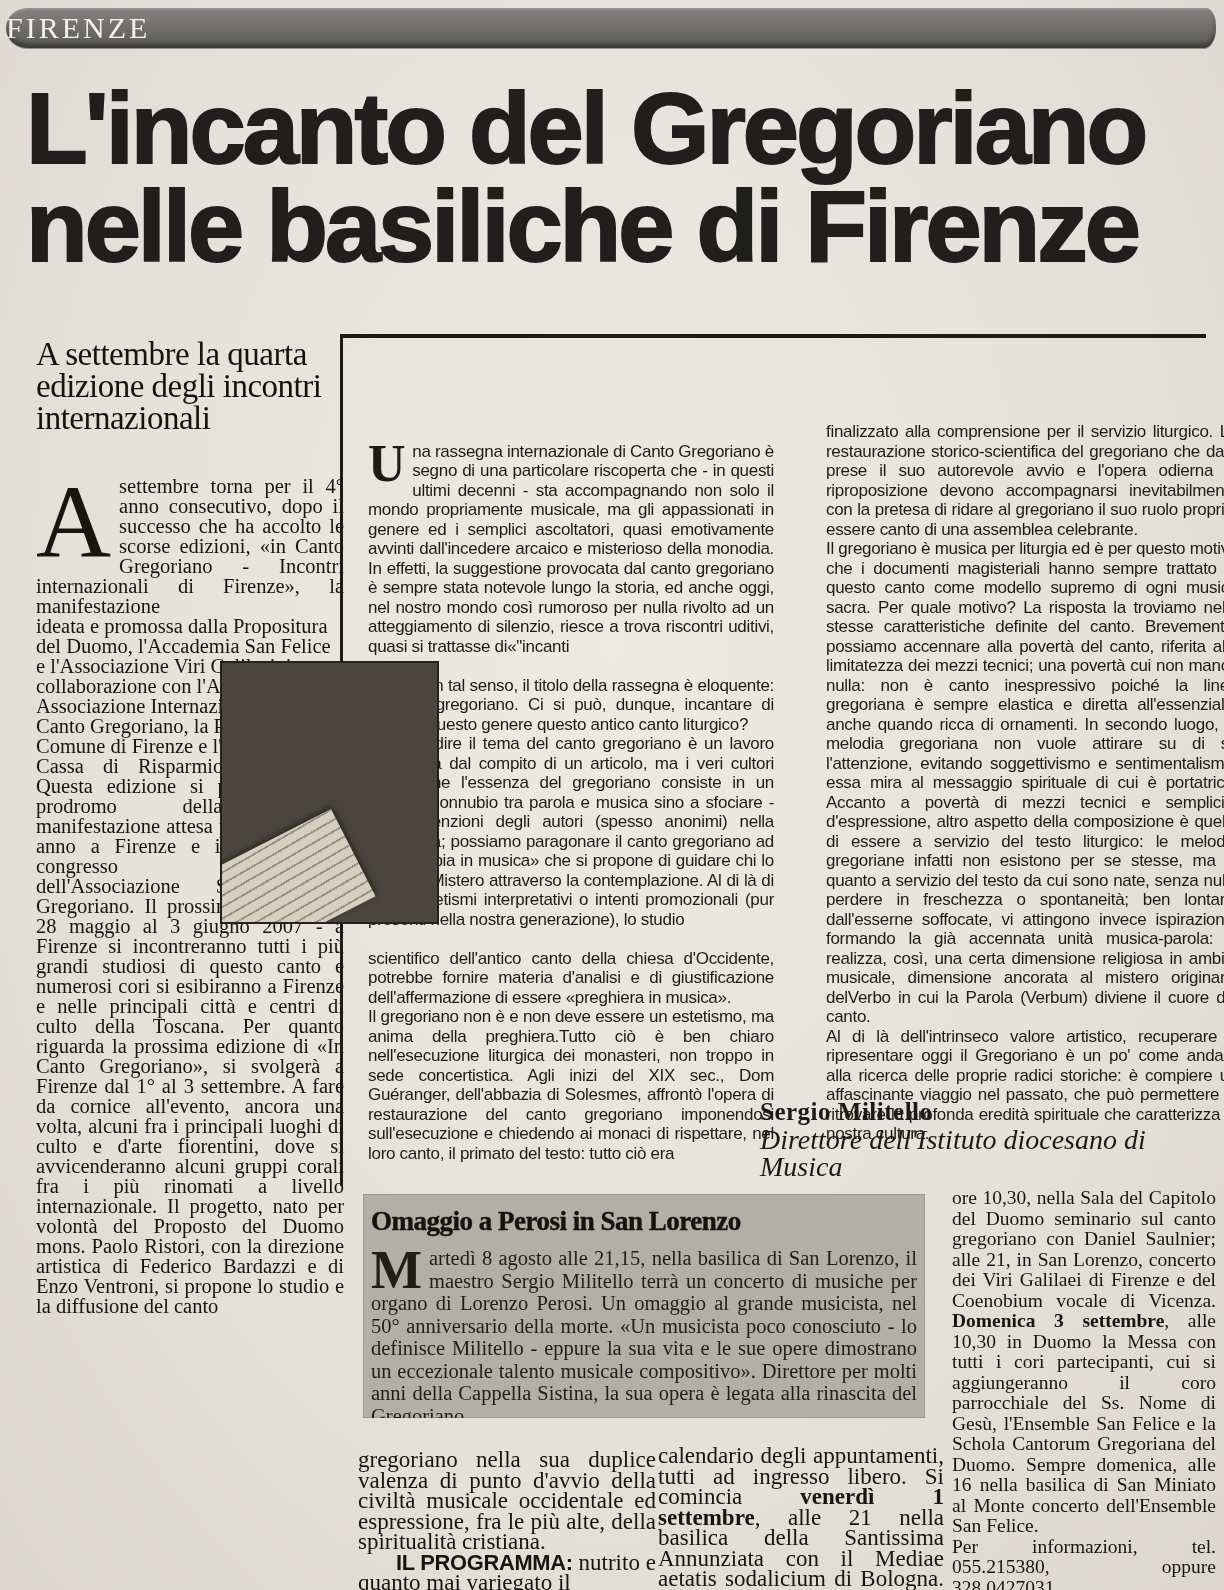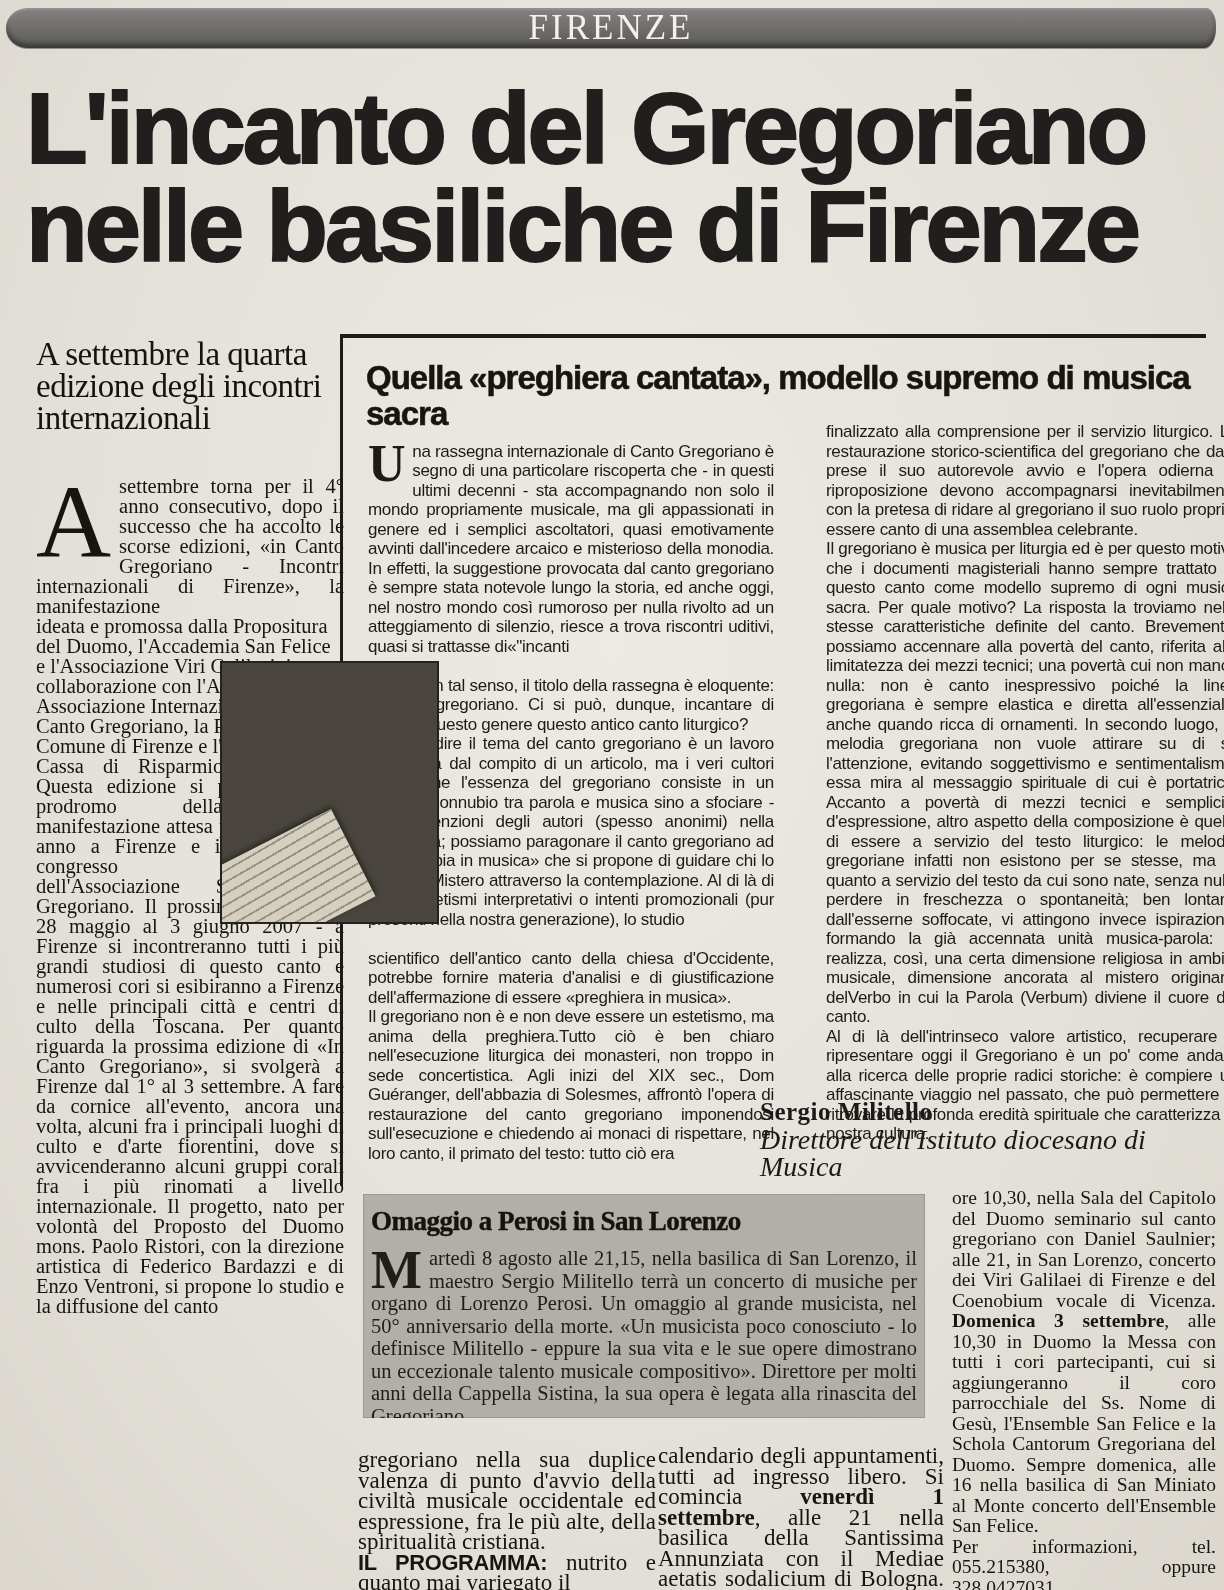--- a/index.html
+++ b/index.html
@@ -13,21 +13,21 @@
 
   
   .banner{
     position:absolute;left:6px;top:8px;width:1210px;height:40px;
     border-radius:22px 10px 12px 22px / 50% 45% 50% 50%;
     background:linear-gradient(180deg,#848381 0%,#71706e 45%,#5a5957 100%);
     box-shadow:inset 0 -4px 5px rgba(0,0,0,.38), inset 0 2px 2px rgba(255,255,255,.14), 0 1px 0 rgba(0,0,0,.35);
   }
   .banner-label{
     font-family:"Liberation Serif","DejaVu Serif",serif;
-    font-size:35px;line-height:40px;color:#f3f1ea;letter-spacing:3px;text-align:center;
+    font-size:30px;line-height:40px;color:#f3f1ea;letter-spacing:3px;
   }
 
   
   .headline{
     position:absolute;left:26px;top:80px;width:1180px;
     font-family:Liberation Sans, sans-serif;font-weight:bold;
     font-size:101px;line-height:.97;letter-spacing:-3px;color:#201f1d;
     -webkit-text-stroke:2px #201f1d;
     white-space:pre-line;
   }
@@ -112,21 +112,21 @@
   }
   .dropcap-m{
     float:left;font-weight:bold;font-size:54px;line-height:42px;margin:2px 7px 0 0;
   }
 
   
   .bcol{position:absolute;font-size:23px;line-height:20.5px;text-align:justify;color:#17150f;white-space:pre-line;}
   .bcol1{left:358px;top:1450px;width:298px;}
   .bcol2{left:658px;top:1446px;width:286px;}
   .bcol3{left:952px;top:1188px;width:264px;font-size:19.5px;}
-  .run-sans{font-family:"Liberation Sans","DejaVu Sans",sans-serif;font-size:.95em;letter-spacing:-.3px;}
+  .run-sans{font-family:"Liberation Sans","DejaVu Sans",sans-serif;font-size:.95em;letter-spacing:-.3px;margin-left:38px;}
 </style>
 </head>
 <body>
 
 <div class="page">
 
   <div class="banner">
     <div class="banner-label">FIRENZE</div>
   </div>
 
@@ -139,21 +139,20 @@
 
   <div class="left-body serif">
     <p><span class="dropcap-a serif">A</span><span>settembre torna per il 4° anno consecutivo, dopo il successo che ha accolto le scorse edizioni, «in Canto Gregoriano - Incontri internazionali di Firenze», la manifestazione</span></p>
     <p class="lc-seg2">ideata e promossa dalla Propositura del Duomo, l'Accademia San Felice e l'Associazione Viri Galilaei, in collaborazione con l'Aiscgre - Associazione Internazionale Studi di Canto Gregoriano, la Provincia e il Comune di Firenze e l'Ente</p>
     <p>Cassa di Risparmio di Firenze. Questa edizione si presenta come prodromo della grande manifestazione attesa per il prossimo anno a Firenze e in Toscana: il congresso internazionale dell'Associazione Studi Canto Gregoriano. Il prossimo anno - dal 28 maggio al 3 giugno 2007 - a Firenze si incontreranno tutti i più grandi studiosi di questo canto e numerosi cori si esibiranno a Firenze e nelle principali città e centri di culto della Toscana. Per quanto riguarda la prossima edizione di «In Canto Gregoriano», si svolgerà a Firenze dal 1° al 3 settembre. A fare da cornice all'evento, ancora una volta, alcuni fra i principali luoghi di culto e d'arte fiorentini, dove si avvicenderanno alcuni gruppi corali fra i più rinomati a livello internazionale. Il progetto, nato per volontà del Proposto del Duomo mons. Paolo Ristori, con la direzione artistica di Federico Bardazzi e di Enzo Ventroni, si propone lo studio e la diffusione del canto</p>
   </div>
 
   <div class="rule-top"></div>
   <div class="rule-left"></div>
 
-  <div class="art-headline sans">Quella «preghiera cantata», modello supremo di musica sacra</div>
 
   <div class="art-col col1 sans">
     <p><span class="dropcap-u">U</span><span>na rassegna internazionale di Canto Gregoriano è segno di una particolare riscoperta che - in questi ultimi decenni - sta accompagnando non solo il mondo propriamente musicale, ma gli appassionati in genere ed i semplici ascoltatori, quasi emotivamente avvinti dall'incedere arcaico e misterioso della monodia. In effetti, la suggestione provocata dal canto gregoriano è sempre stata notevole lungo la storia, ed anche oggi, nel nostro mondo così rumoroso per nulla rivolto ad un atteggiamento di silenzio, riesce a trova riscontri uditivi, quasi si trattasse di«"incanti</span></p>
     <p class="m-seg2">sonori»; in tal senso, il titolo della rassegna è eloquente: in-canto gregoriano. Ci si può, dunque, incantare di fronte a questo genere questo antico canto liturgico?
 Approfondire il tema del canto gregoriano è un lavoro che esula dal compito di un articolo, ma i veri cultori sanno che l'essenza del gregoriano consiste in un mirabile connubio tra parola e musica sino a sfociare - nelle intenzioni degli autori (spesso anonimi) nella spiritualità; possiamo paragonare il canto gregoriano ad una «Bibbia in musica» che si propone di guidare chi lo canta al Mistero attraverso la contemplazione. Al di là di sterili estetismi interpretativi o intenti promozionali (pur presenti nella nostra generazione), lo studio</p>
     <p>scientifico dell'antico canto della chiesa d'Occidente, potrebbe fornire materia d'analisi e di giustificazione dell'affermazione di essere «preghiera in musica».
 Il gregoriano non è e non deve essere un estetismo, ma anima della preghiera.Tutto ciò è ben chiaro nell'esecuzione liturgica dei monasteri, non troppo in sede concertistica. Agli inizi del XIX sec., Dom Guéranger, dell'abbazia di Solesmes, affrontò l'opera di restaurazione del canto gregoriano imponendosi sull'esecuzione e chiedendo ai monaci di rispettare, nel loro canto, il primato del testo: tutto ciò era</p>
   </div>
 
   <div class="art-col col2 sans">finalizzato alla comprensione per il servizio liturgico. La restaurazione storico-scientifica del gregoriano che da lì prese il suo autorevole avvio e l'opera odierna di riproposizione devono accompagnarsi inevitabilmente con la pretesa di ridare al gregoriano il suo ruolo proprio: essere canto di una assemblea celebrante.

